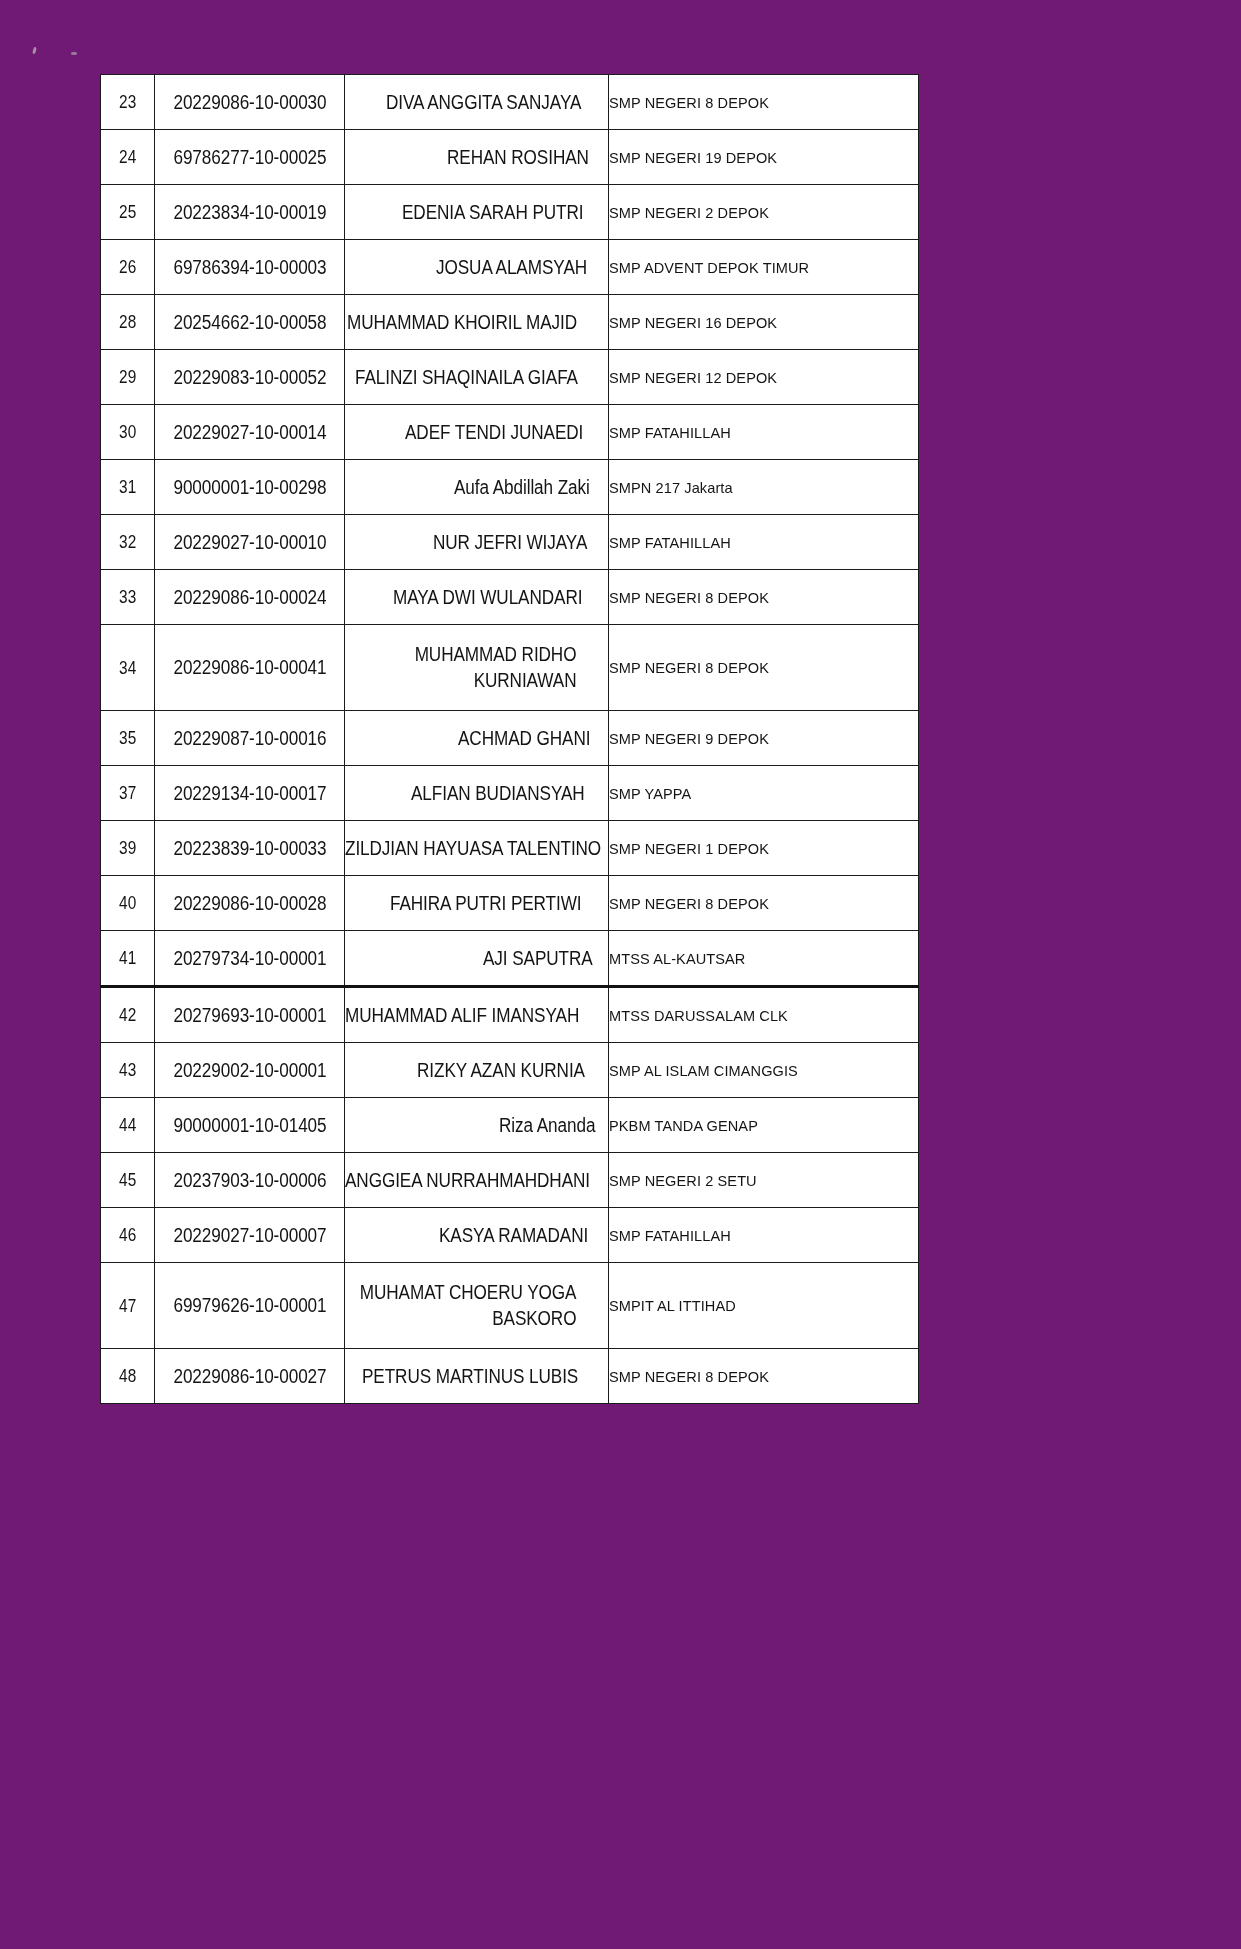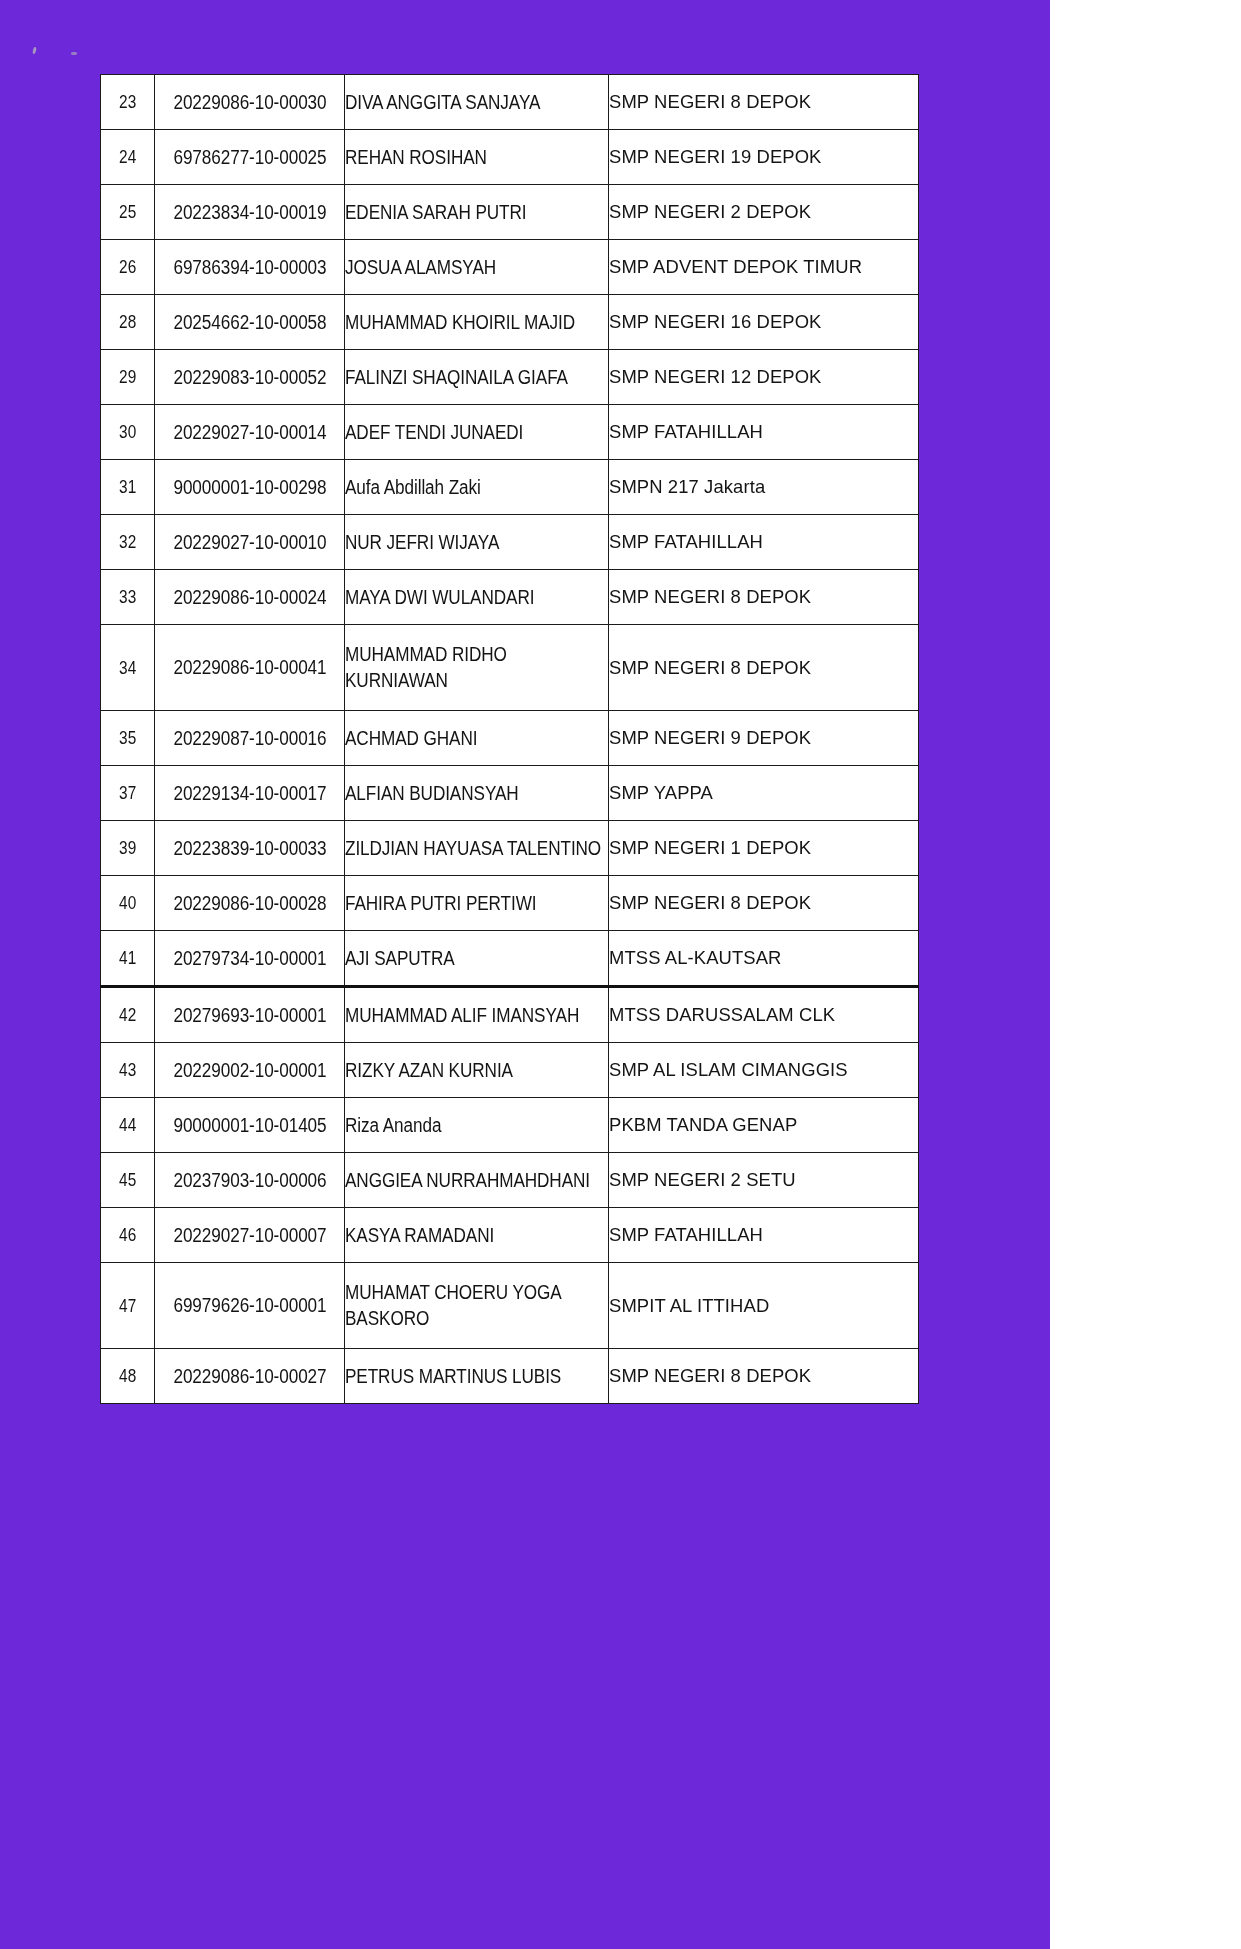--- a/index.html
+++ b/index.html
@@ -7,22 +7,22 @@
     width:1241px;height:1949px;
     background:#ffffff;
     font-family:"Liberation Sans", sans-serif;
     -webkit-font-smoothing:antialiased;
     position:relative;
     overflow:hidden;
   }
   .page{
     position:absolute;
     left:0;top:0;
-    width:1050px;height:1949px;
-    background:#6d28d9;
+    width:1241px;height:1949px;
+    background:#701a75;
   }
   
   .speck{position:absolute;background:#b9b9b4;border-radius:40%;}
   .speck.s1{left:33px;top:47px;width:3px;height:7px;transform:rotate(14deg);opacity:.75;}
   .speck.s2{left:71px;top:52px;width:6px;height:3px;opacity:.6;}
 
   .table-wrap{
     position:absolute;
     left:100px;top:74px;
     width:818px;
@@ -60,33 +60,33 @@
     letter-spacing:-0.1px;
     margin-left:28px;
   }
   td.cell-name{
     text-align:left;
     font-size:19.5px;
     letter-spacing:-0.1px;
   }
   td.cell-school{
     text-align:left;
-    font-size:19px;
+    font-size:15px;
     letter-spacing:.1px;
   }
   
   .cond{
     display:inline-block;
     transform:scaleX(0.88);
     transform-origin:left center;
     white-space:nowrap;
   }
   td.cell-no .cond{transform-origin:center center;}
   td.cell-reg .cond{transform-origin:center center;}
-  td.cell-name{padding-left:14px;}
+  td.cell-name{padding-left:14px;text-align:right;}
   td.cell-name .cond{transform-origin:left center;}
   td.cell-school{padding-left:14px;}
   .wide{
     display:inline-block;
     white-space:nowrap;
     transform:scaleX(0.97);
     transform-origin:left center;
   }
   .nm2{
     display:block;

